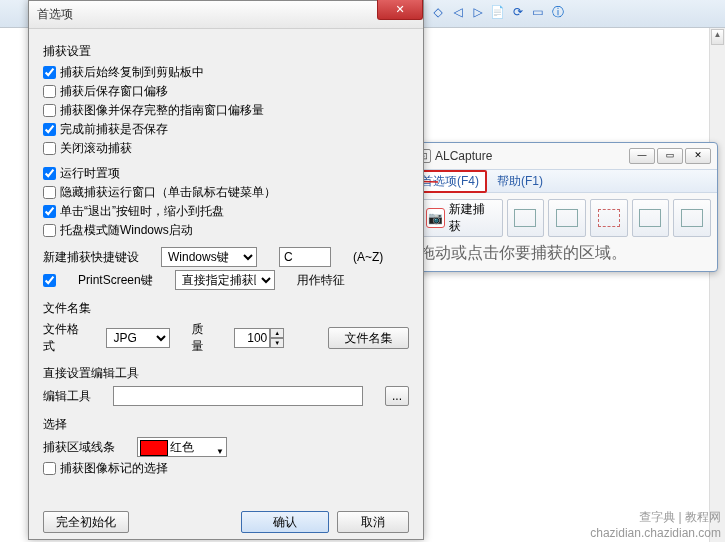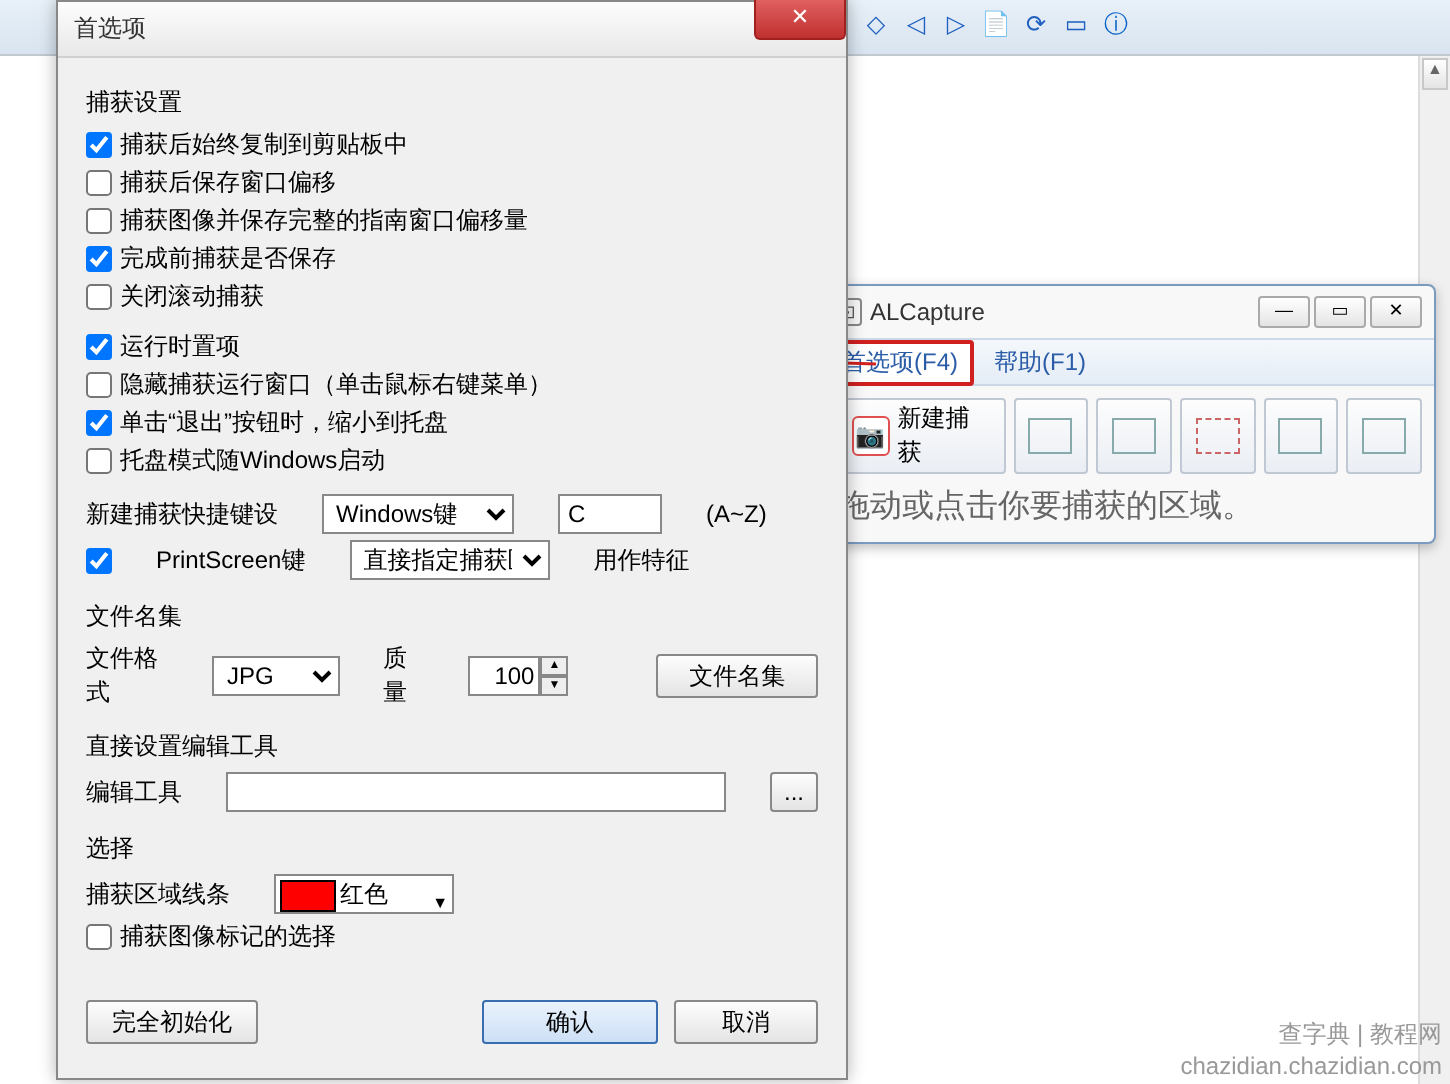--- a/index.html
+++ b/index.html
@@ -28,21 +28,21 @@
 .input-text { height: 20px; border: 1px solid #888; background: #fff; padding: 0 4px; font-size: 12px; }
 .btn { height: 22px; padding: 0 10px; background: linear-gradient(#fdfdfd, #e4e4e4); border: 1px solid #888; border-radius: 2px; cursor: pointer; font-size: 12px; }
 .btn-sm { height: 20px; padding: 0 6px; }
 .spin { display: flex; align-items: center; }
 .spin input { width: 36px; height: 20px; border: 1px solid #888; text-align: right; padding-right: 2px; }
 .spin-btns { display: flex; flex-direction: column; }
 .spin-btns button { width: 14px; height: 10px; font-size: 6px; line-height: 6px; border: 1px solid #888; background: #eee; padding: 0; cursor: pointer; }
 
 .color-swatch { width: 28px; height: 16px; background: #ff0000; border: 1px solid #000; display: inline-block; vertical-align: middle; }
 
-.bottom-btns { position: absolute; bottom: 17px; left: 14px; right: 14px; display: flex; align-items: center; }
+.bottom-btns { position: absolute; bottom: 6px; left: 14px; right: 14px; display: flex; align-items: center; }
 .bottom-btns .spacer { flex: 1; }
 .btn-primary { border: 1px solid #3a6db0; background: linear-gradient(#eaf2fc, #cde0f6); }
 
 
 .appwin { position: absolute; left: 410px; top: 142px; width: 308px; height: 130px; background: #f8f8f8; border: 1px solid #7a9ac0; border-radius: 4px; box-shadow: 0 2px 6px rgba(0,0,0,0.25); z-index: 3; }
 .appwin .tbar { height: 26px; display: flex; align-items: center; padding: 0 6px; border-radius: 4px 4px 0 0; }
 .appwin .tbar .appicon { width: 14px; height: 14px; border: 1px solid #888; border-radius: 2px; margin-right: 4px; display:inline-flex; align-items:center; justify-content:center; font-size:9px; color:#555;}
 .appwin .tbar .ttl { flex: 1; color: #333; }
 .win-btn { width: 26px; height: 16px; margin-left: 2px; border: 1px solid #aaa; background: linear-gradient(#fff,#e4e4e4); border-radius: 2px; font-size: 9px; line-height: 12px; text-align: center; cursor: pointer; }
 .tabbar { height: 24px; background: linear-gradient(#f4f8fc,#e4ecf6); border-top: 1px solid #cdd8e6; border-bottom: 1px solid #cdd8e6; display: flex; align-items: center; }

